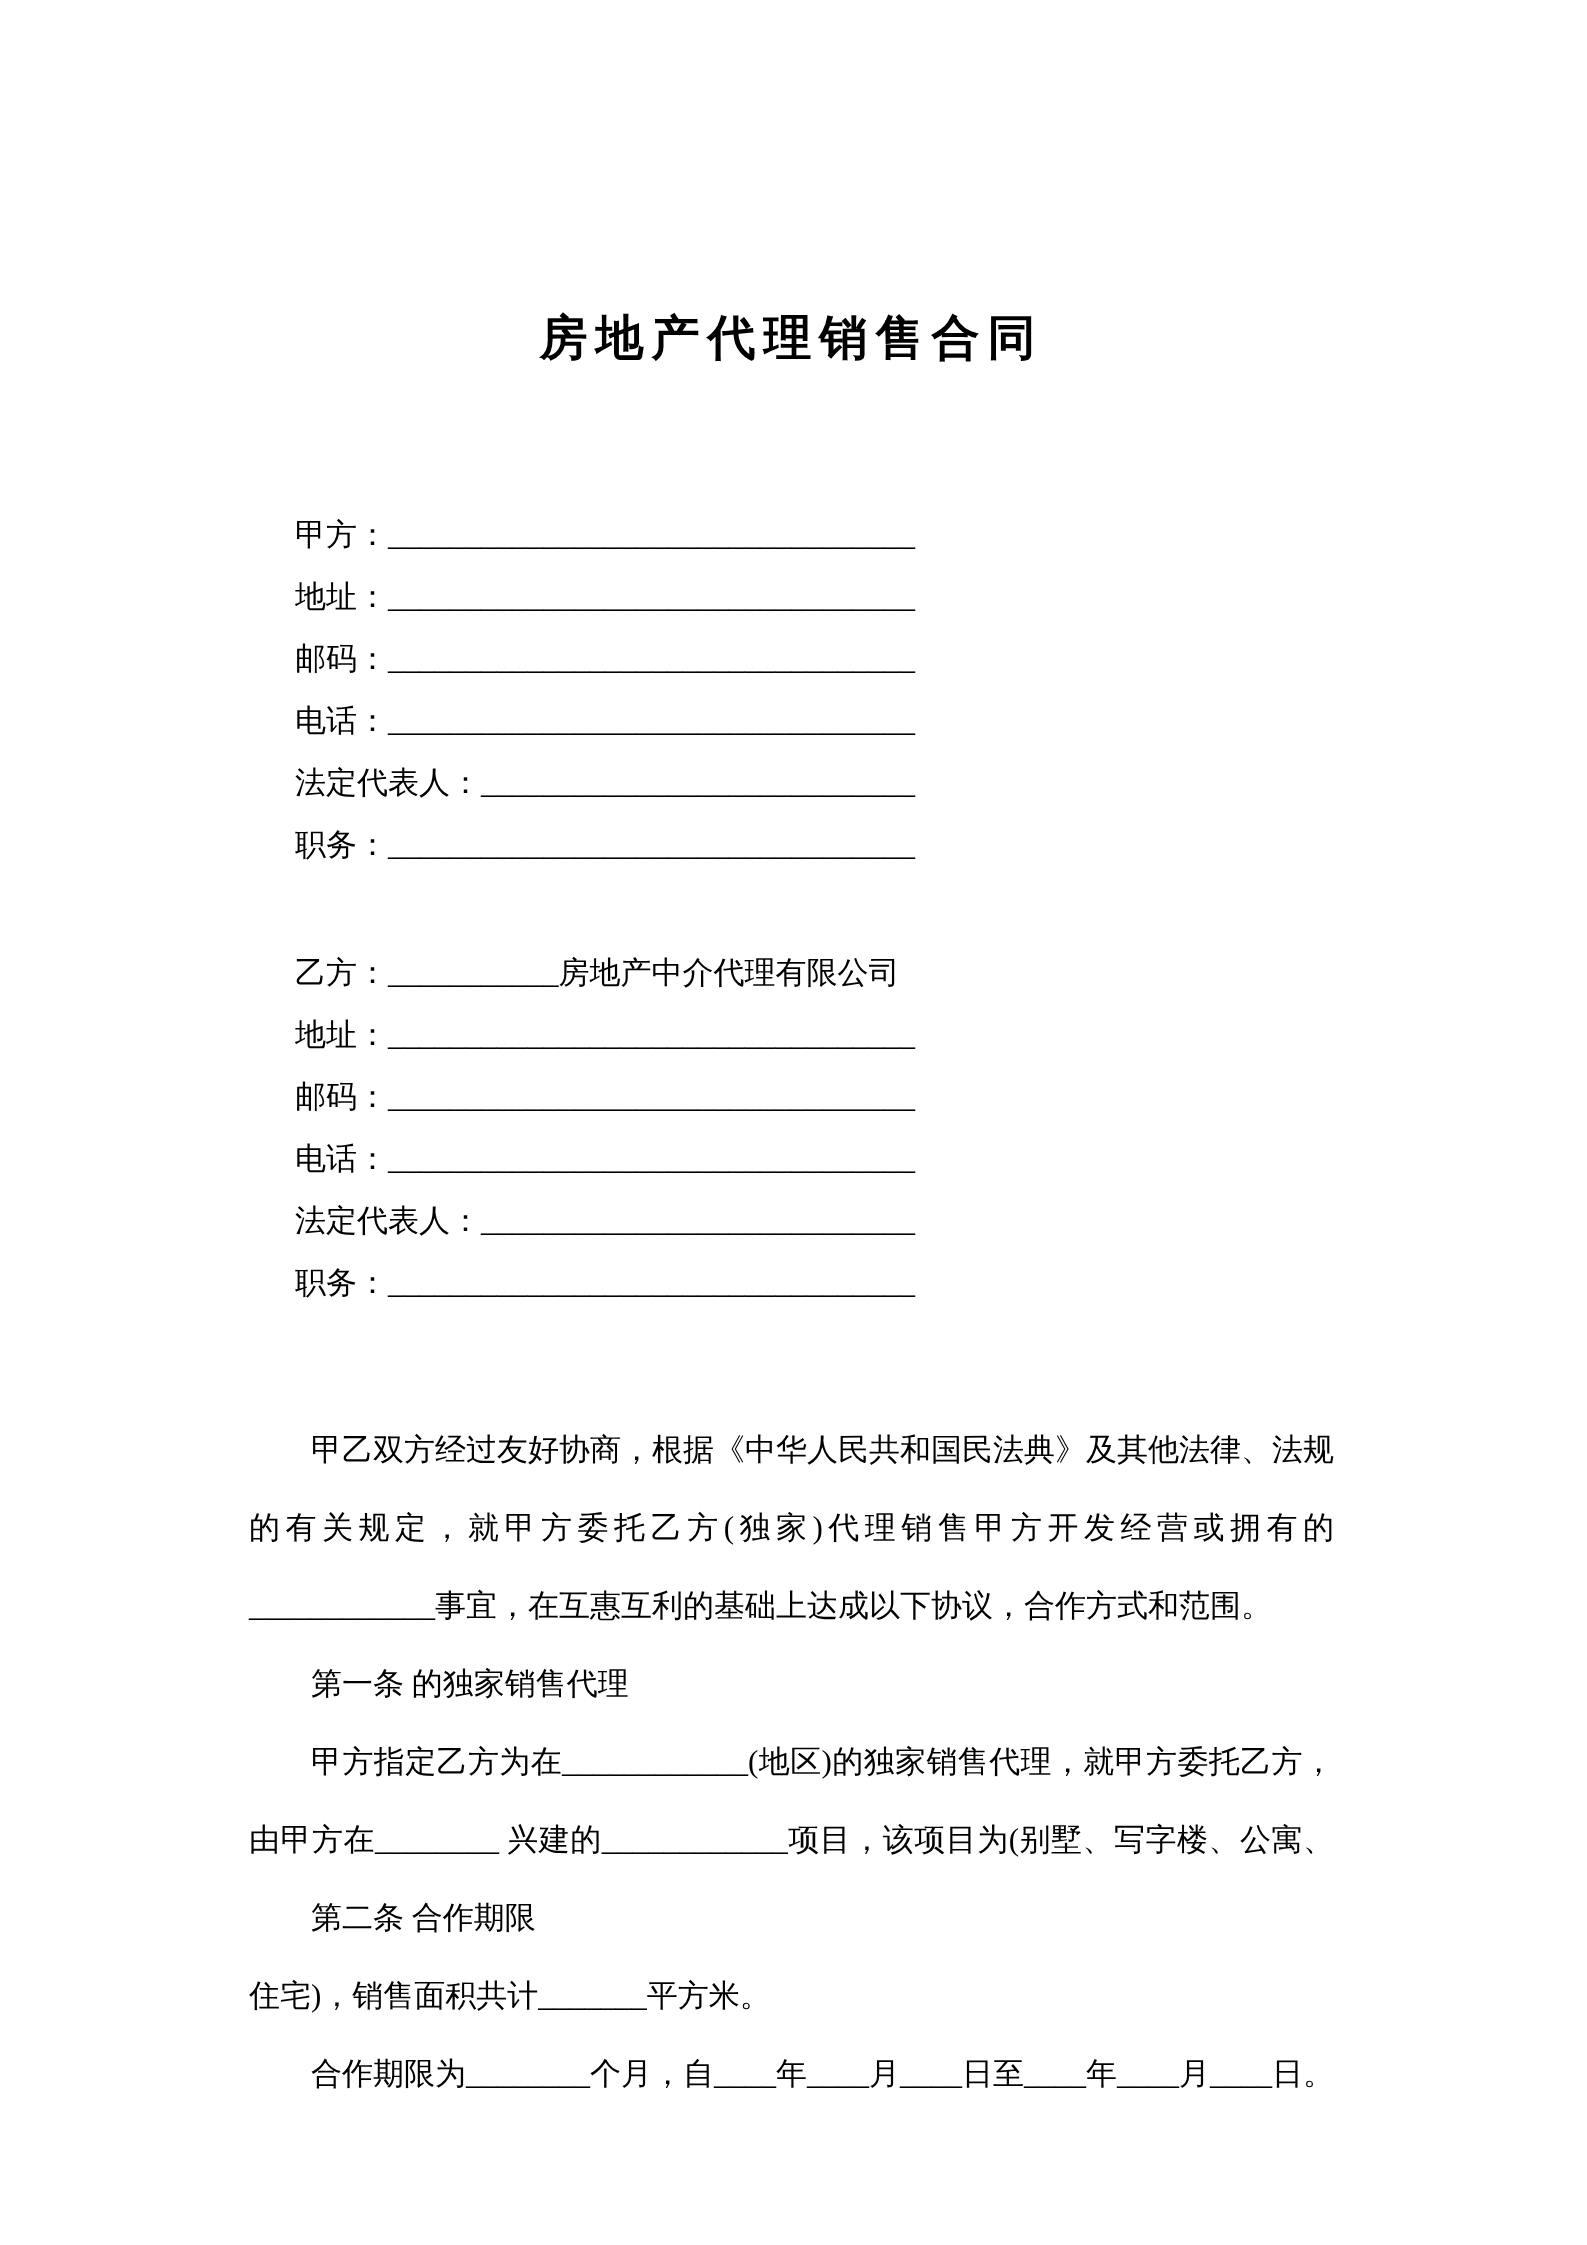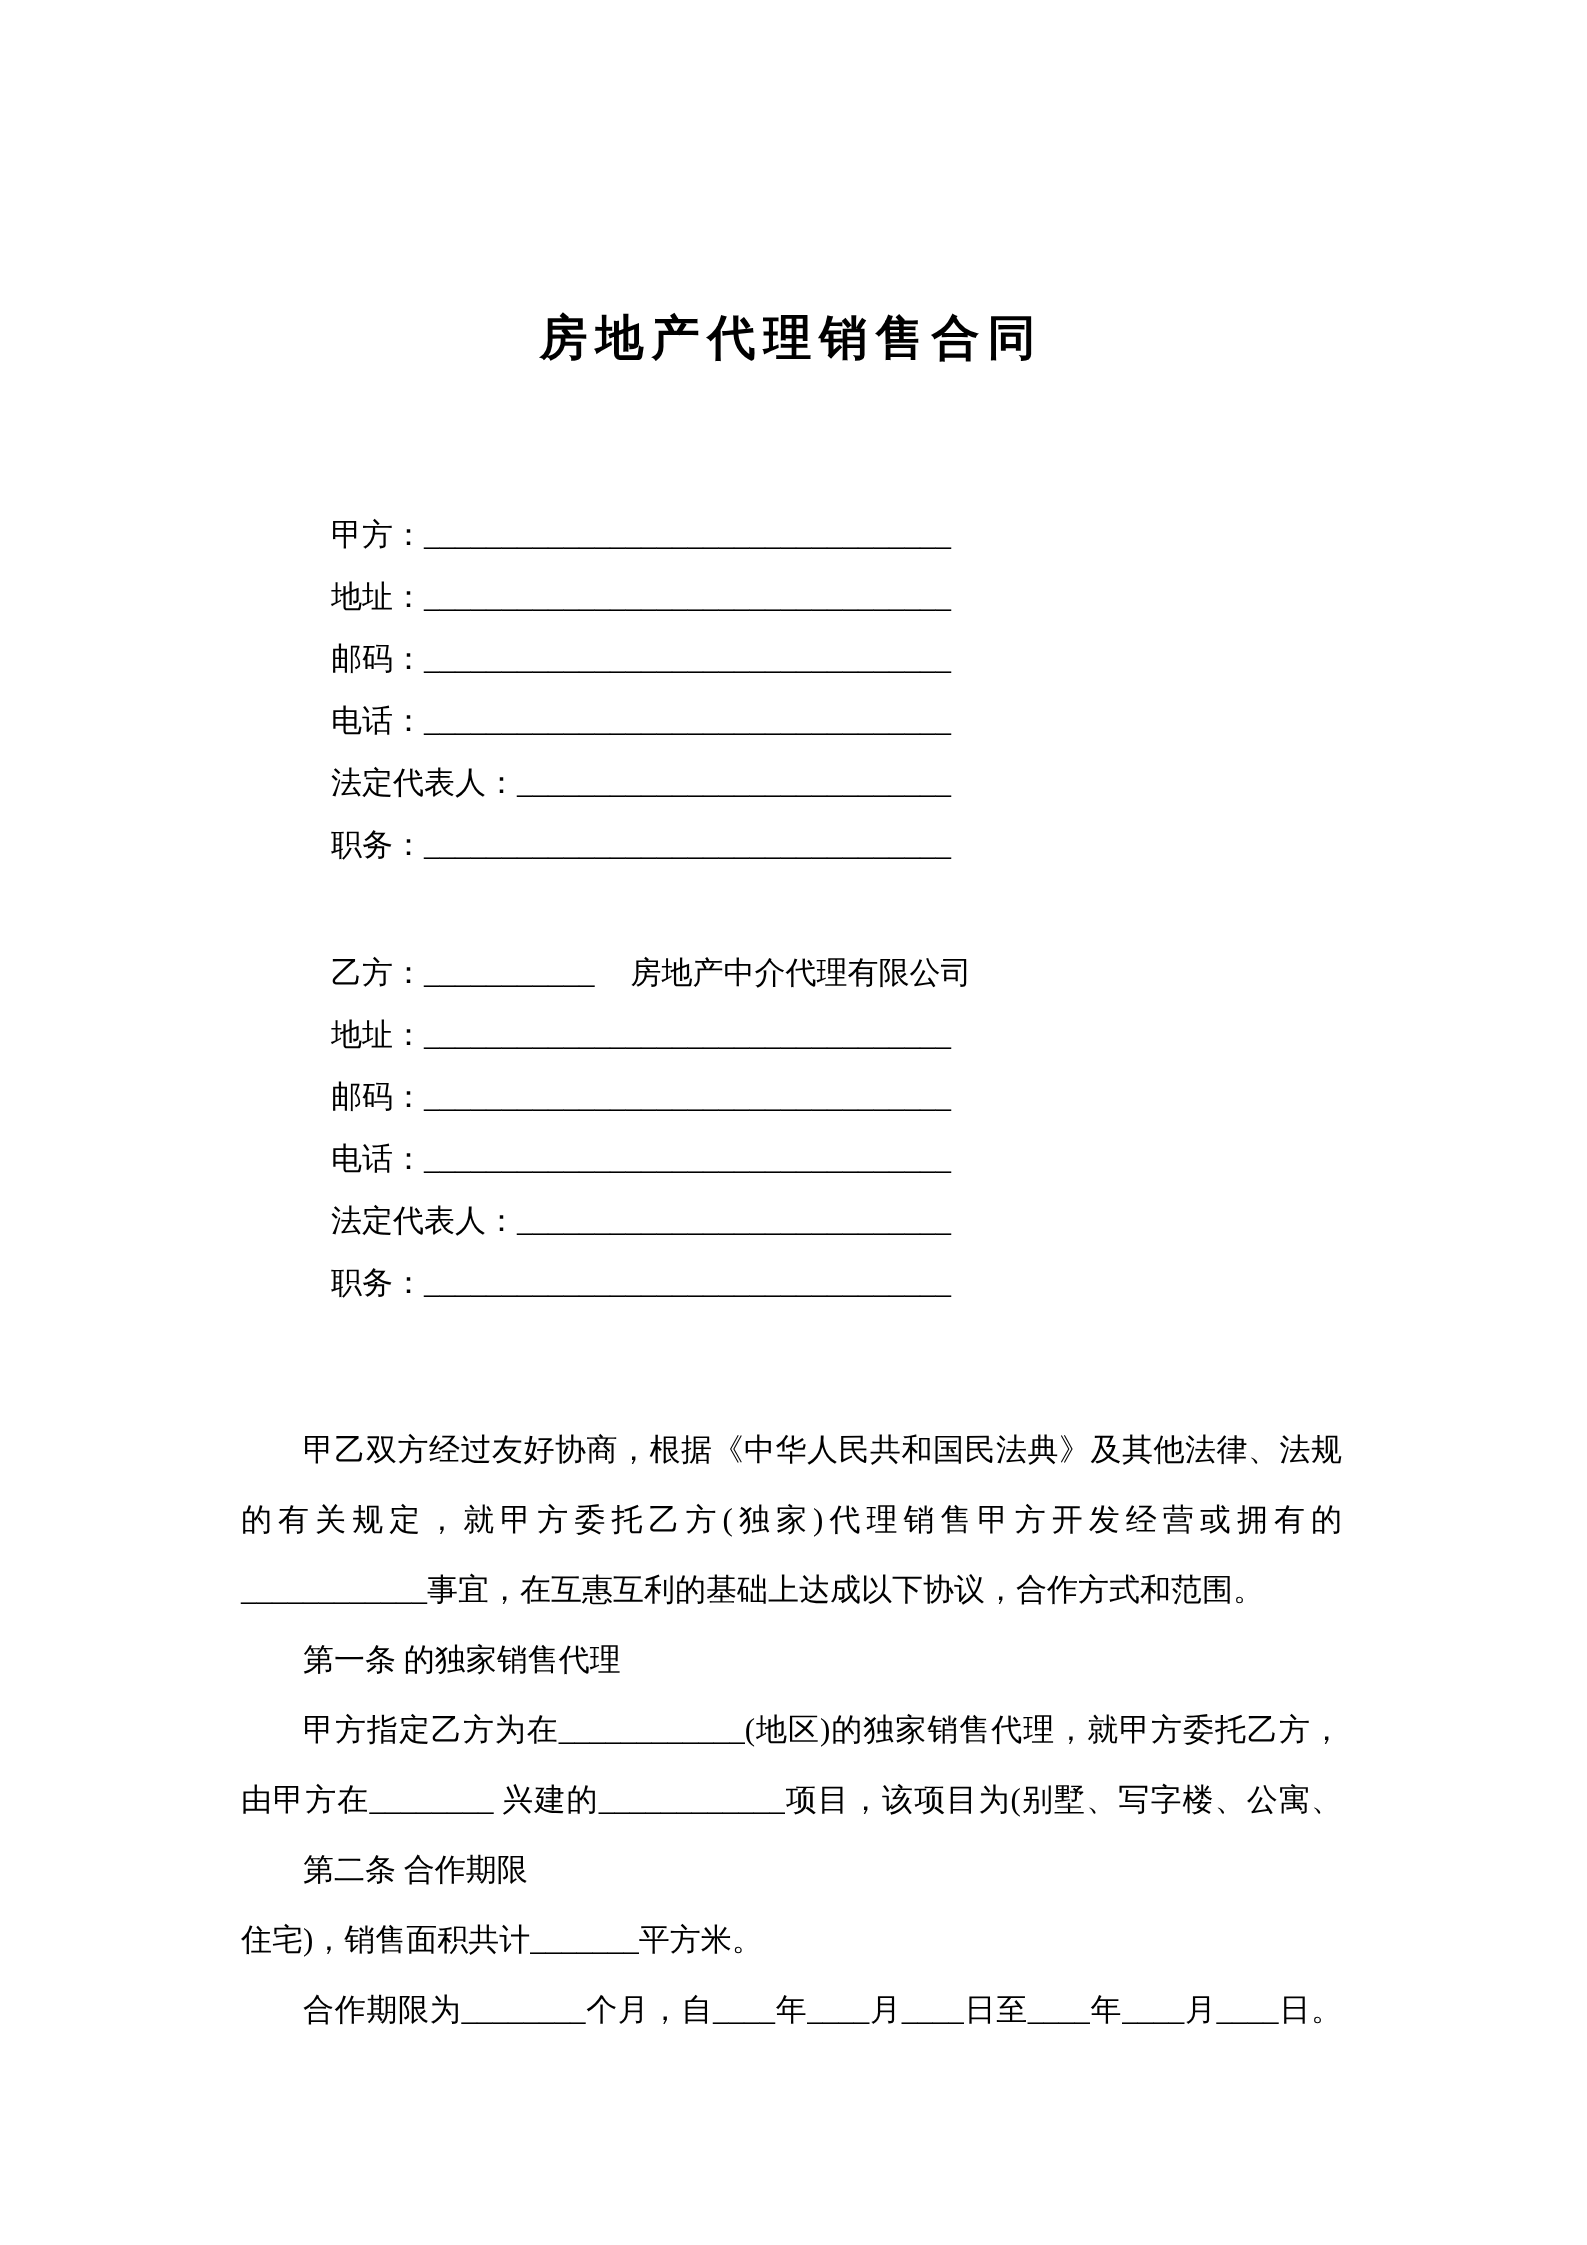--- a/index.html
+++ b/index.html
@@ -30,28 +30,28 @@
     text-align: center;
     white-space: nowrap;
   }
   .form { margin-top: 124px; }
   .form-b { margin-top: 66px; }
   .form-row {
     line-height: 62px;
     padding-left: 62px;
     white-space: nowrap;
   }
-  .form-row .lbl { letter-spacing: 0; margin-left: 36px; }
+  .form-row .lbl { letter-spacing: 0; }
   .blank {
     letter-spacing: 0;
     word-spacing: 0;
   }
   .contract-body { margin-top: 105px; }
   .line {
-    margin: 8px;
+    margin: 16px;
     line-height: 62px;
     text-align: justify;
   }
   .line.indent { text-indent: 62px; }
   .line.fill { text-align-last: justify; }
 </style>
 </head>
 <body>
 
 <div class="page">

